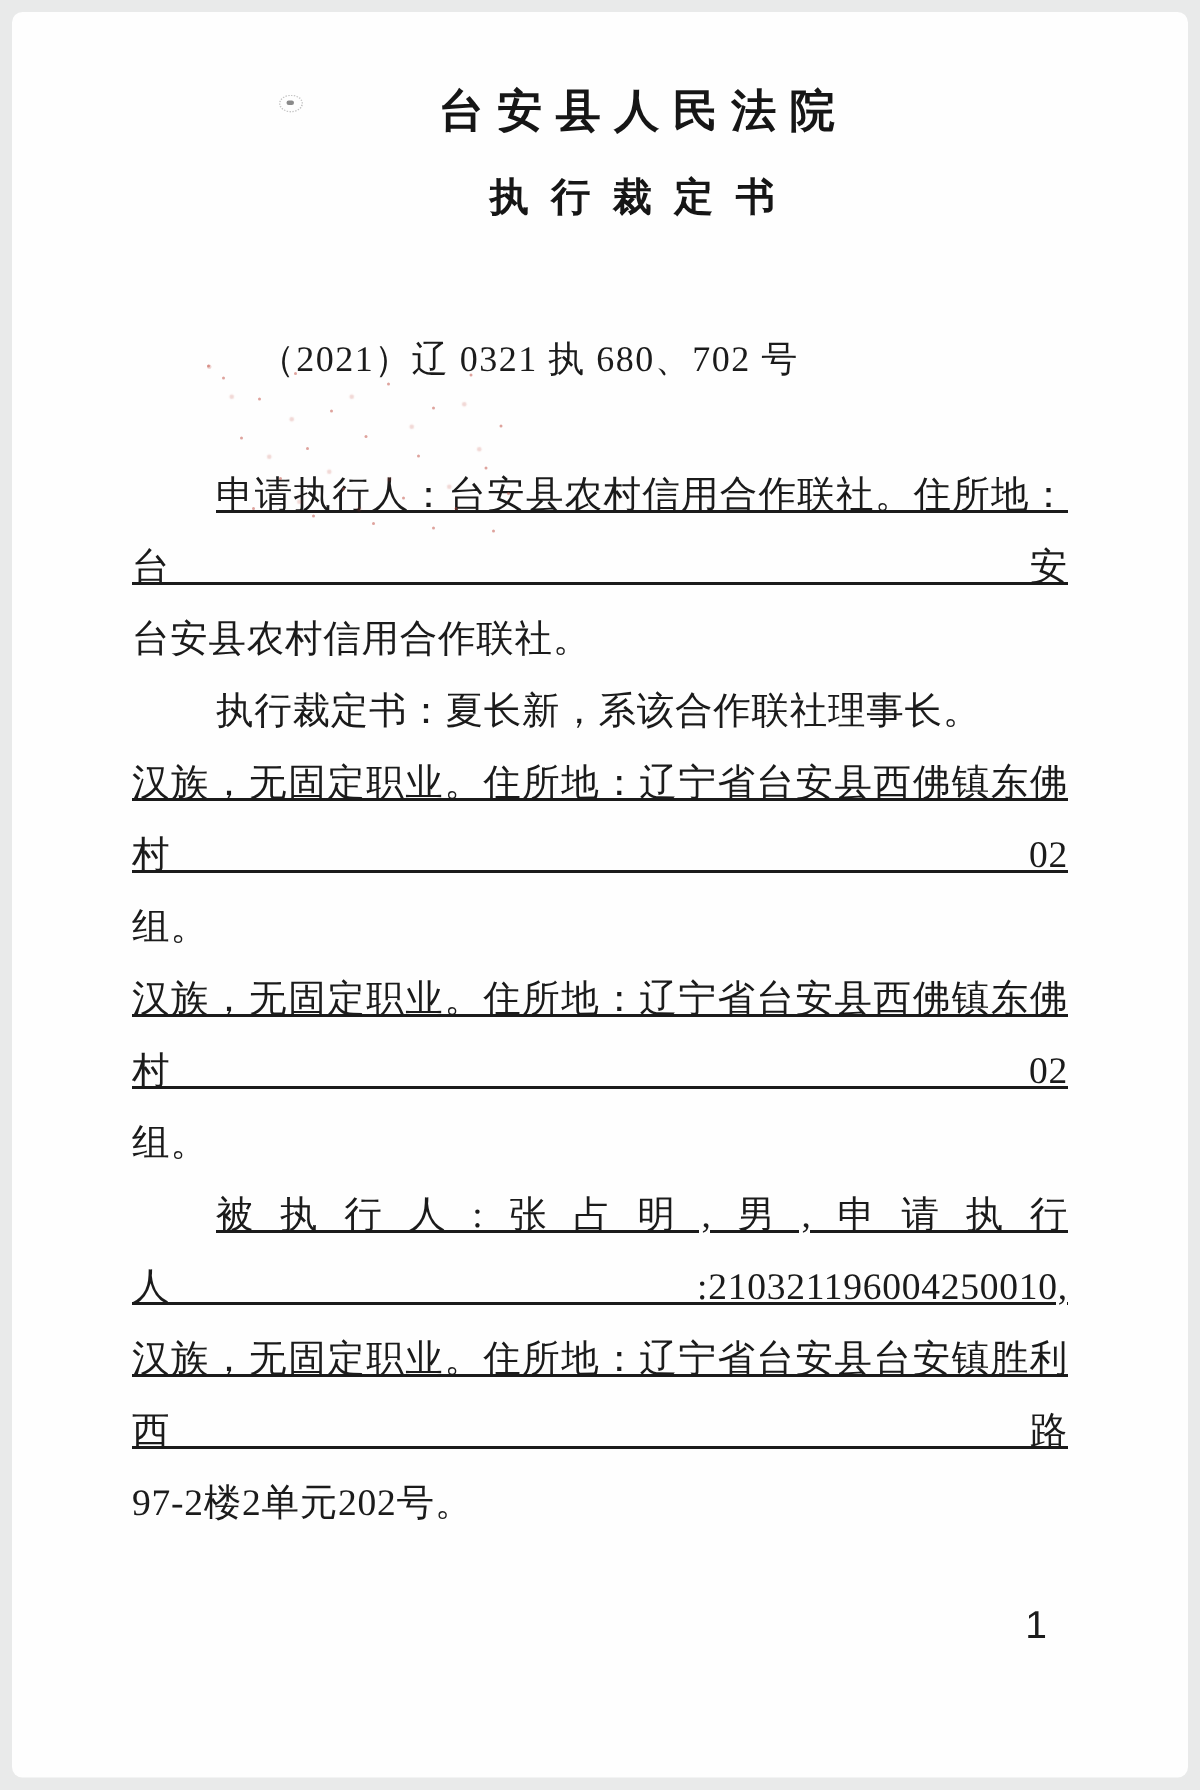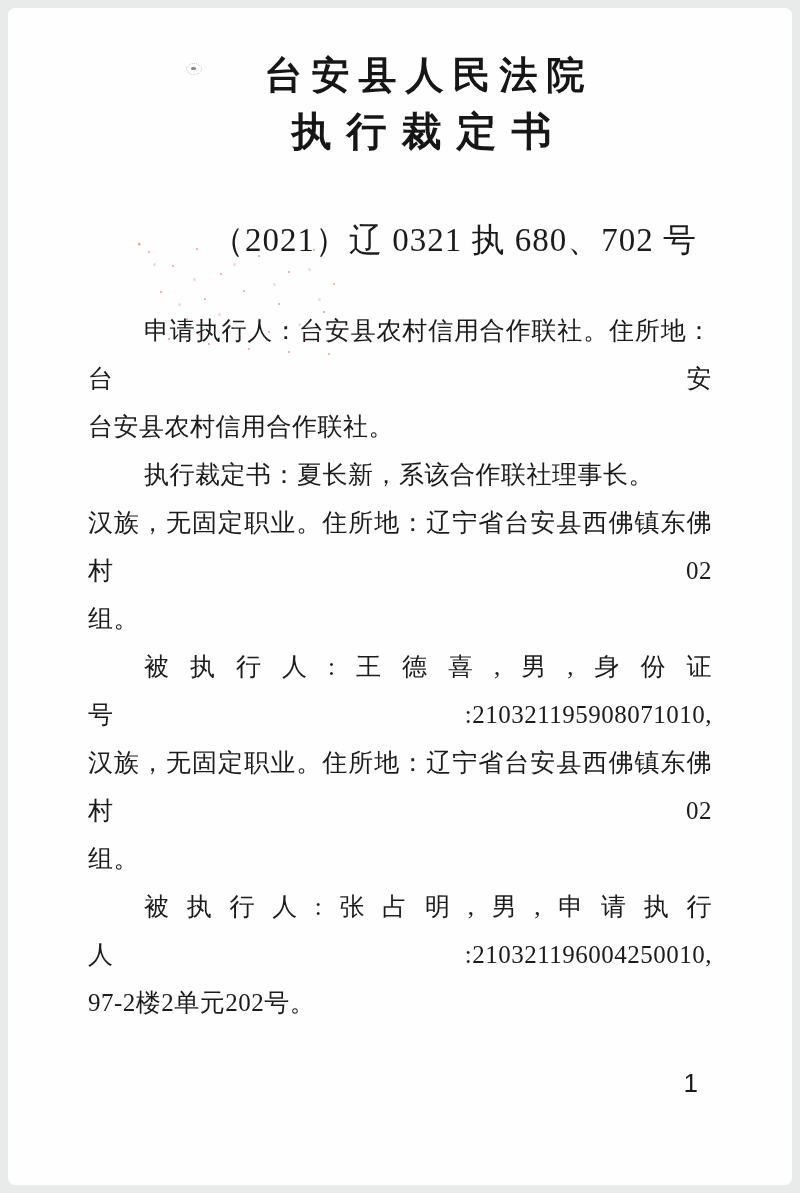--- a/index.html
+++ b/index.html
@@ -13,55 +13,56 @@
     position: absolute; inset: 8px;
     background: #fefefe;
     border-radius: 7px;
     overflow: hidden;
     color: #1b1b1b;
   }
   .court-title {
     margin: 47px 0 0 0;
     text-align: center;
     padding-left: 58px;
-    font-size: 38px;
+    font-size: 30px;
     font-weight: 700;
     letter-spacing: 9px;
     line-height: 40px;
     color: #161616;
   }
   .doc-title {
     margin: 17px 0 0 0;
     text-align: center;
     padding-left: 58px;
-    font-size: 40px;
+    font-size: 26px;
     font-weight: 700;
     letter-spacing: 15px;
     line-height: 40px;
     color: #161616;
   }
   .case-number {
     margin-top: 73px;
-    text-align: right;
+    text-align: center;
     padding-right: 95px;
-    font-size: 33px;
+    font-size: 24px;
     line-height: 30px;
     letter-spacing: 1px;
   }
   .document-body {
     margin: 52px 80px 0 80px;
     font-size: 25px;
     line-height: 48px;
     letter-spacing: 0.5px;
   }
   .line { white-space: nowrap; }
   .line.full {
     white-space: normal;
     text-align: justify;
     text-align-last: justify;
+    text-decoration: underline;
   }
   .line.indent { text-indent: 56px; }
   .page-number {
     position: absolute;
     top: 1060px;
     left: 0; right: 94px;
     text-align: right;
     font-size: 26px;
     font-family: "Liberation Sans", "DejaVu Sans", sans-serif;
   }
@@ -121,20 +122,20 @@
   <div class="speck"></div>
   <h1 class="court-title">台安县人民法院</h1>
   <h2 class="doc-title">执行裁定书</h2>
   <div class="case-number">（2021）辽 0321 执 680、702 号</div>
   <div class="document-body">
       <div class="line indent full">申请执行人：台安县农村信用合作联社。住所地：台安</div>
       <div class="line">台安县农村信用合作联社。</div>
       <div class="line indent">执行裁定书：夏长新，系该合作联社理事长。</div>
       <div class="line full">汉族，无固定职业。住所地：辽宁省台安县西佛镇东佛村02</div>
       <div class="line">组。</div>
-      <div class="line indent full">被执行人:王德喜,男,身份证号:210321195908071010,</div>
       <div class="line full">汉族，无固定职业。住所地：辽宁省台安县西佛镇东佛村02</div>
       <div class="line">组。</div>
       <div class="line indent full">被执行人:张占明,男,申请执行人:210321196004250010,</div>
+      <div class="line full">汉族，无固定职业。住所地：辽宁省台安县台安镇胜利西路</div>
       <div class="line">97-2楼2单元202号。</div>
     </div>
   <div class="page-number">1</div>
 </div>
 
 </body></html>

